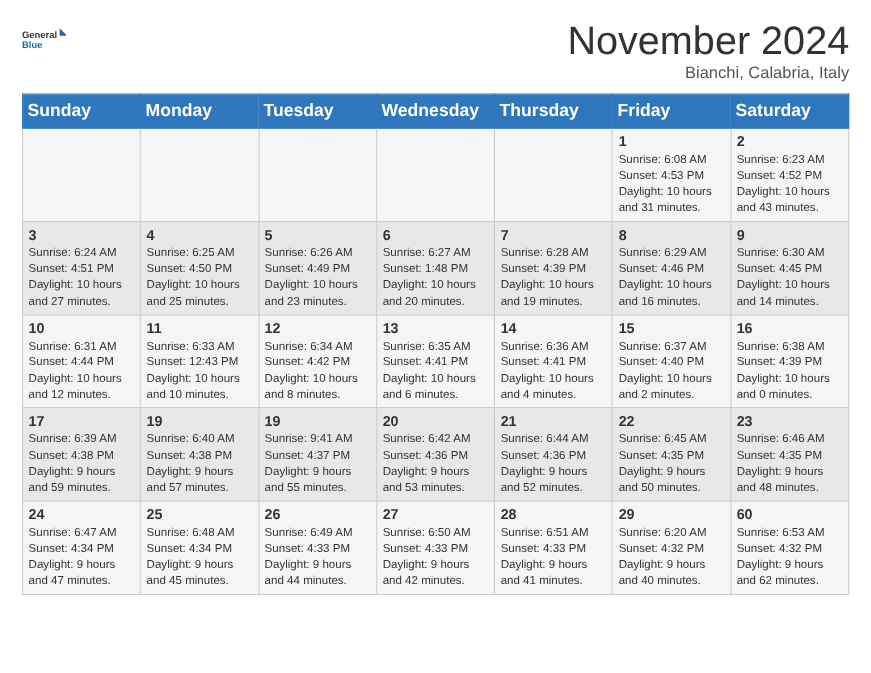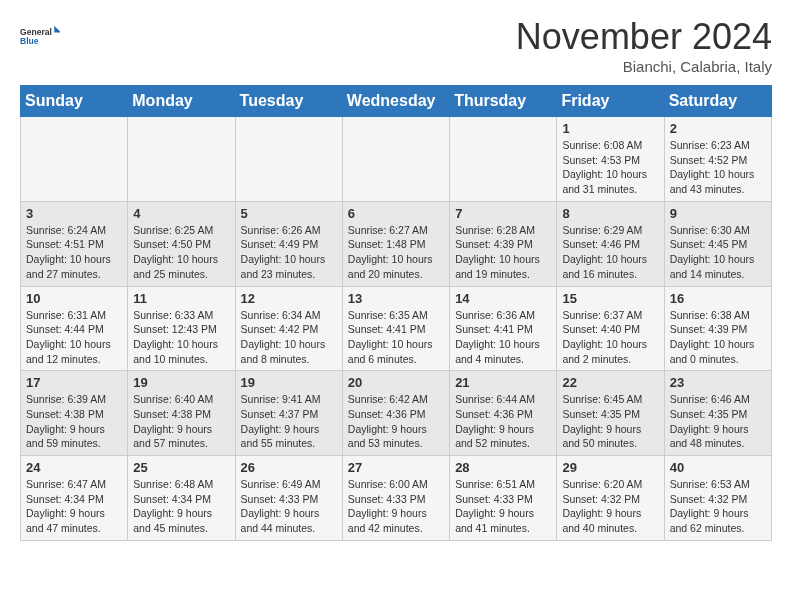--- a/index.html
+++ b/index.html
@@ -310,21 +310,21 @@
             <div class="day-info">
               <div>Sunrise: 6:49 AM</div>
               <div>Sunset: 4:33 PM</div>
               <div>Daylight: 9 hours</div>
               <div>and 44 minutes.</div>
             </div>
           </td>
           <td>
             <span class="day-number">27</span>
             <div class="day-info">
-              <div>Sunrise: 6:00 AM</div>
+              <div>Sunrise: 6:50 AM</div>
               <div>Sunset: 4:33 PM</div>
               <div>Daylight: 9 hours</div>
               <div>and 42 minutes.</div>
             </div>
           </td>
           <td>
             <span class="day-number">28</span>
             <div class="day-info">
               <div>Sunrise: 6:51 AM</div>
               <div>Sunset: 4:33 PM</div>
@@ -335,21 +335,21 @@
           <td>
             <span class="day-number">29</span>
             <div class="day-info">
               <div>Sunrise: 6:20 AM</div>
               <div>Sunset: 4:32 PM</div>
               <div>Daylight: 9 hours</div>
               <div>and 40 minutes.</div>
             </div>
           </td>
           <td>
-            <span class="day-number">40</span>
+            <span class="day-number">60</span>
             <div class="day-info">
               <div>Sunrise: 6:53 AM</div>
               <div>Sunset: 4:32 PM</div>
               <div>Daylight: 9 hours</div>
               <div>and 62 minutes.</div>
             </div>
           </td>
         </tr>
       </tbody>
   </table>

